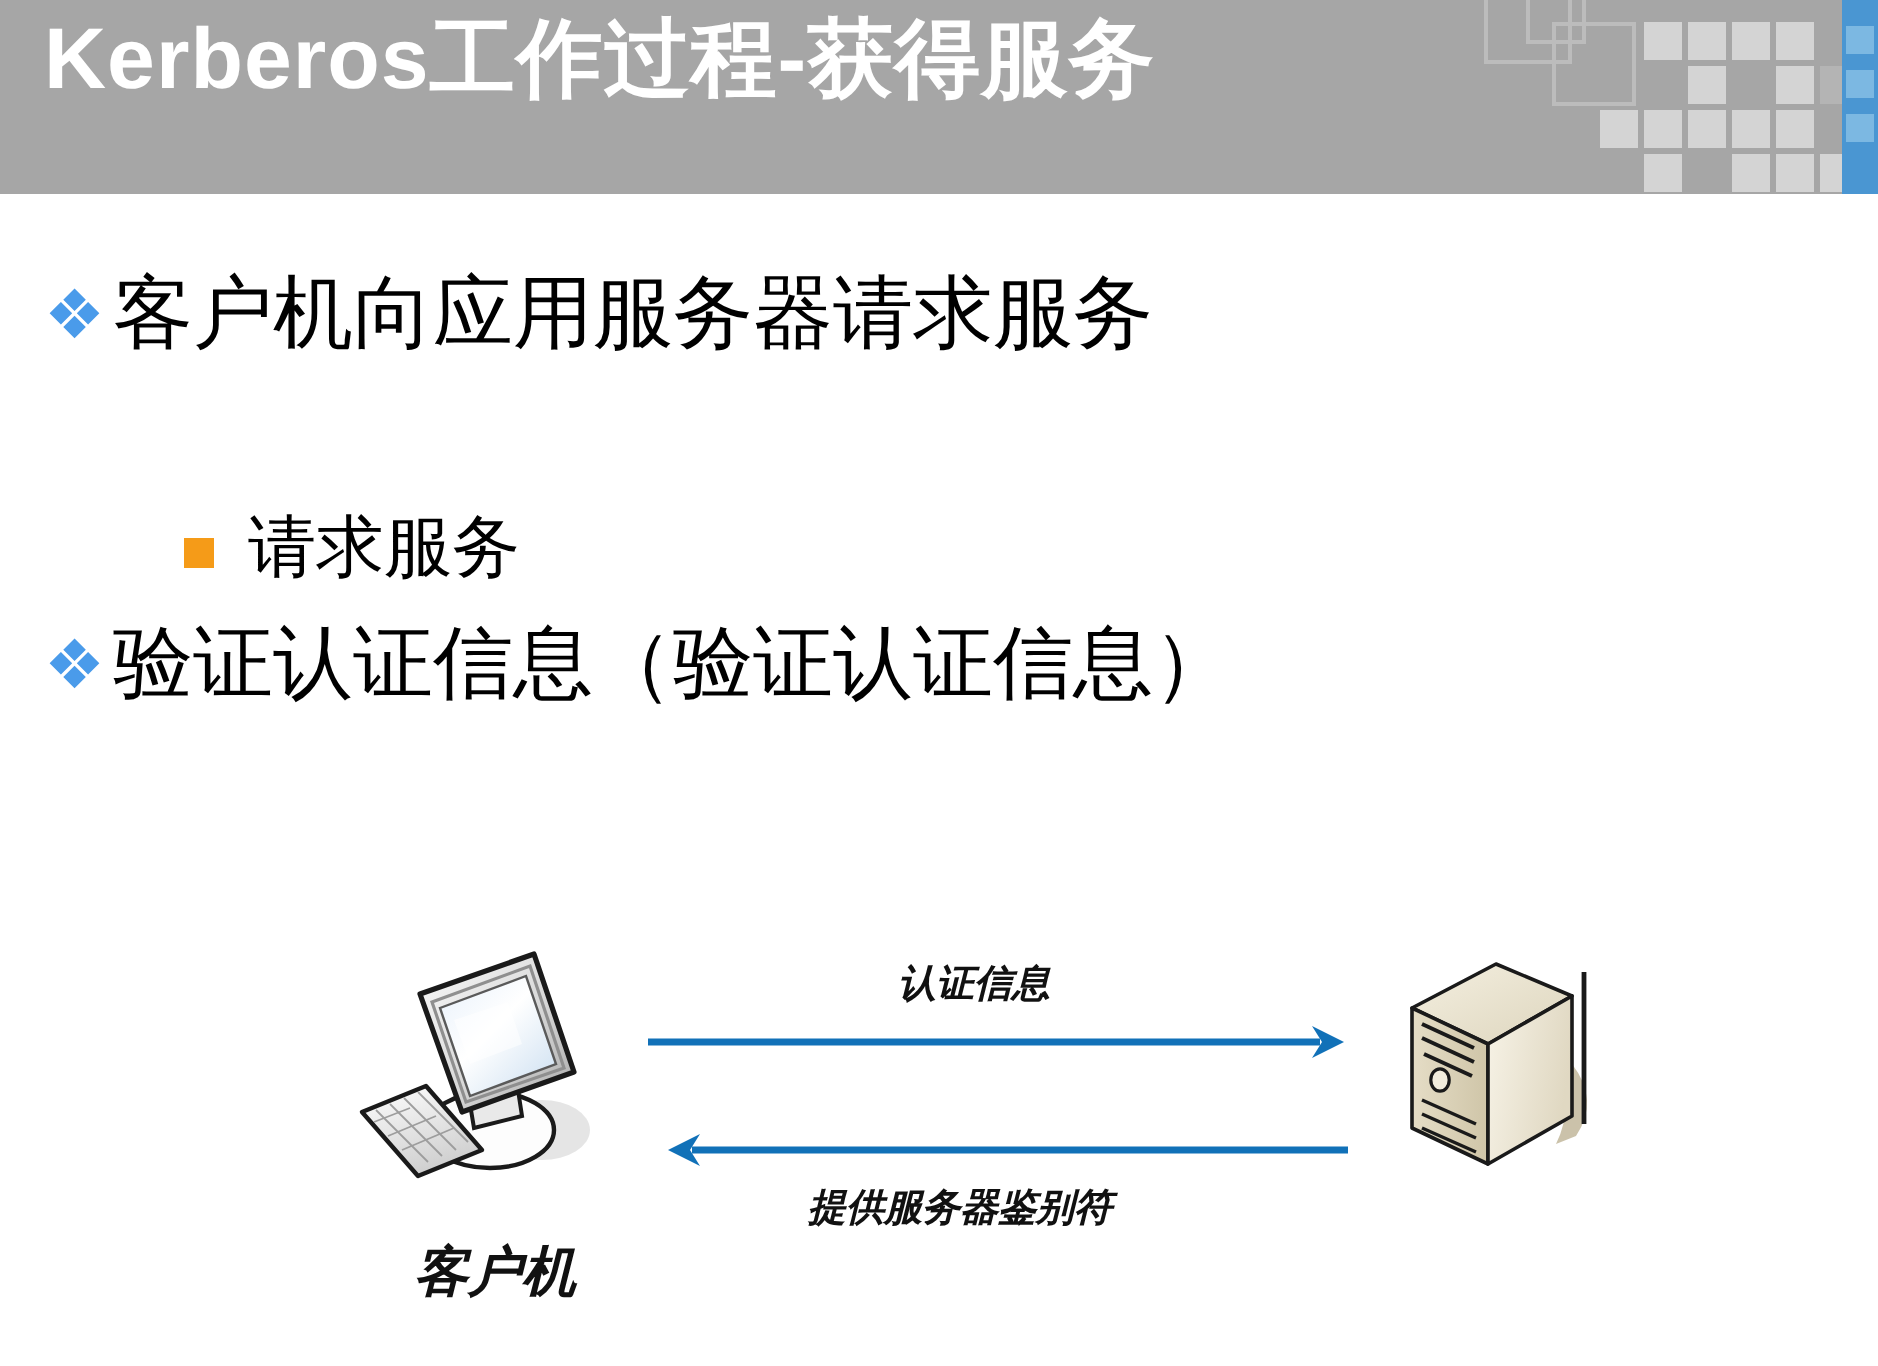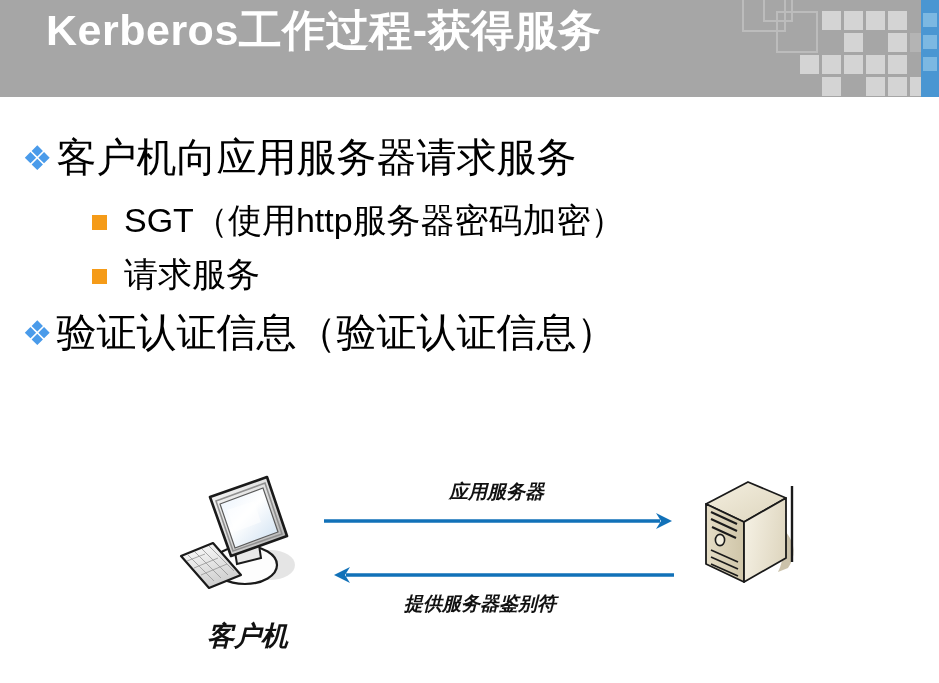--- a/index.html
+++ b/index.html
@@ -13,21 +13,21 @@
 
   
   #header {
     position: absolute; left: 0; top: 0; width: 939px; height: 97px;
     background: #a6a6a6; overflow: hidden;
   }
   #header-title {
     position: absolute; left: 22px; top: 9px;
     font-size: 43px; line-height: 1.0;
     font-weight: bold; color: #ffffff;
-    letter-spacing: 0.5px; white-space: nowrap; margin-left: 24px;
+    letter-spacing: 0.5px; white-space: nowrap;
   }
   
   .hdeco-outline { position: absolute; border: 2px solid #bcbcbc; }
   .hdeco-sq { position: absolute; background: #d4d4d4; }
   
   #header-bluebar {
     position: absolute; right: 0; top: 0; width: 18px; height: 97px;
     background: #4a96d2;
   }
   .bluebar-sq { position: absolute; left: 2px; width: 14px; height: 14px; background: #7cb8e2; }
@@ -111,24 +111,20 @@
     <div id="header-title">Kerberos工作过程-获得服务</div>
   </div>
 
   <div id="body">
 
     <div class="l1" style="left:22px; top:40px;">
       <span class="glyph">❖</span>
       <span class="txt">客户机向应用服务器请求服务</span>
     </div>
 
-    <div class="l2" style="left:92px; top:106px;">
-      <span class="sqbullet"></span>
-      <span class="txt">SGT（使用http服务器密码加密）</span>
-    </div>
 
     <div class="l2" style="left:92px; top:160px;">
       <span class="sqbullet"></span>
       <span class="txt">请求服务</span>
     </div>
 
     <div class="l1" style="left:22px; top:215px;">
       <span class="glyph">❖</span>
       <span class="txt">验证认证信息（验证认证信息）</span>
     </div>
@@ -227,21 +223,21 @@
     <svg style="position:absolute; left:320px; top:508px;" width="360" height="26" viewBox="0 0 360 26">
       <line x1="4" y1="13" x2="340" y2="13" stroke="#1171b8" stroke-width="3.4"></line>
       <path d="M336,5 L352,13 L336,21 L341,13 Z" fill="#1171b8"></path>
     </svg>
 
     <svg style="position:absolute; left:328px; top:562px;" width="350" height="26" viewBox="0 0 350 26">
       <line x1="18" y1="13" x2="346" y2="13" stroke="#1171b8" stroke-width="3.4"></line>
       <path d="M22,5 L6,13 L22,21 L17,13 Z" fill="#1171b8"></path>
     </svg>
 
-    <div class="dlabel arrow-label" style="left:449px; top:479px;">应用服务器</div>
+    <div class="dlabel arrow-label" style="left:449px; top:479px;">认证信息</div>
 
     <div class="dlabel node-label" style="left:207px; top:618px;">客户机</div>
 
     <div class="dlabel arrow-label" style="left:404px; top:591px;">提供服务器鉴别符</div>
 
   </div>
 
 </div>
 
 </body></html>

